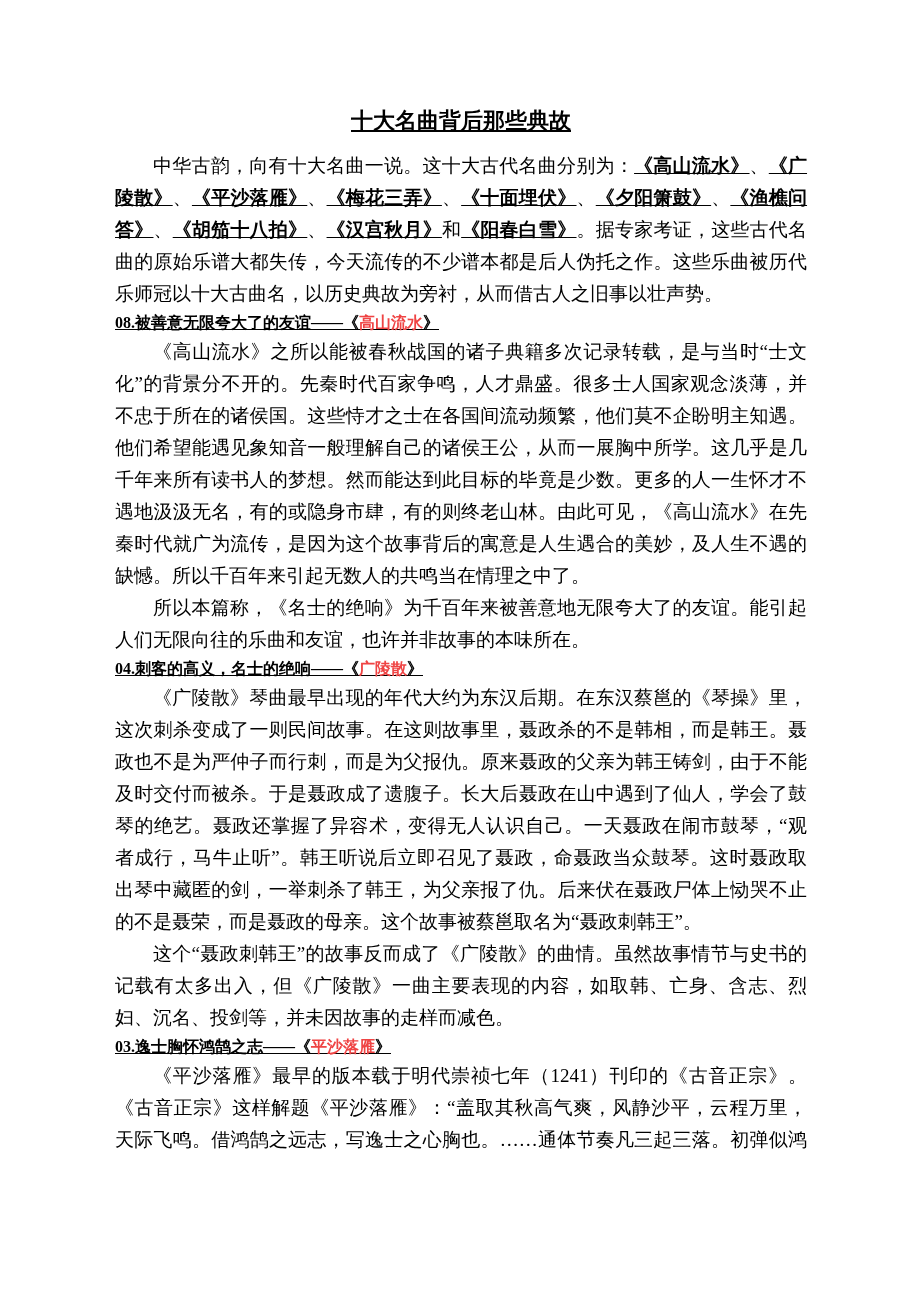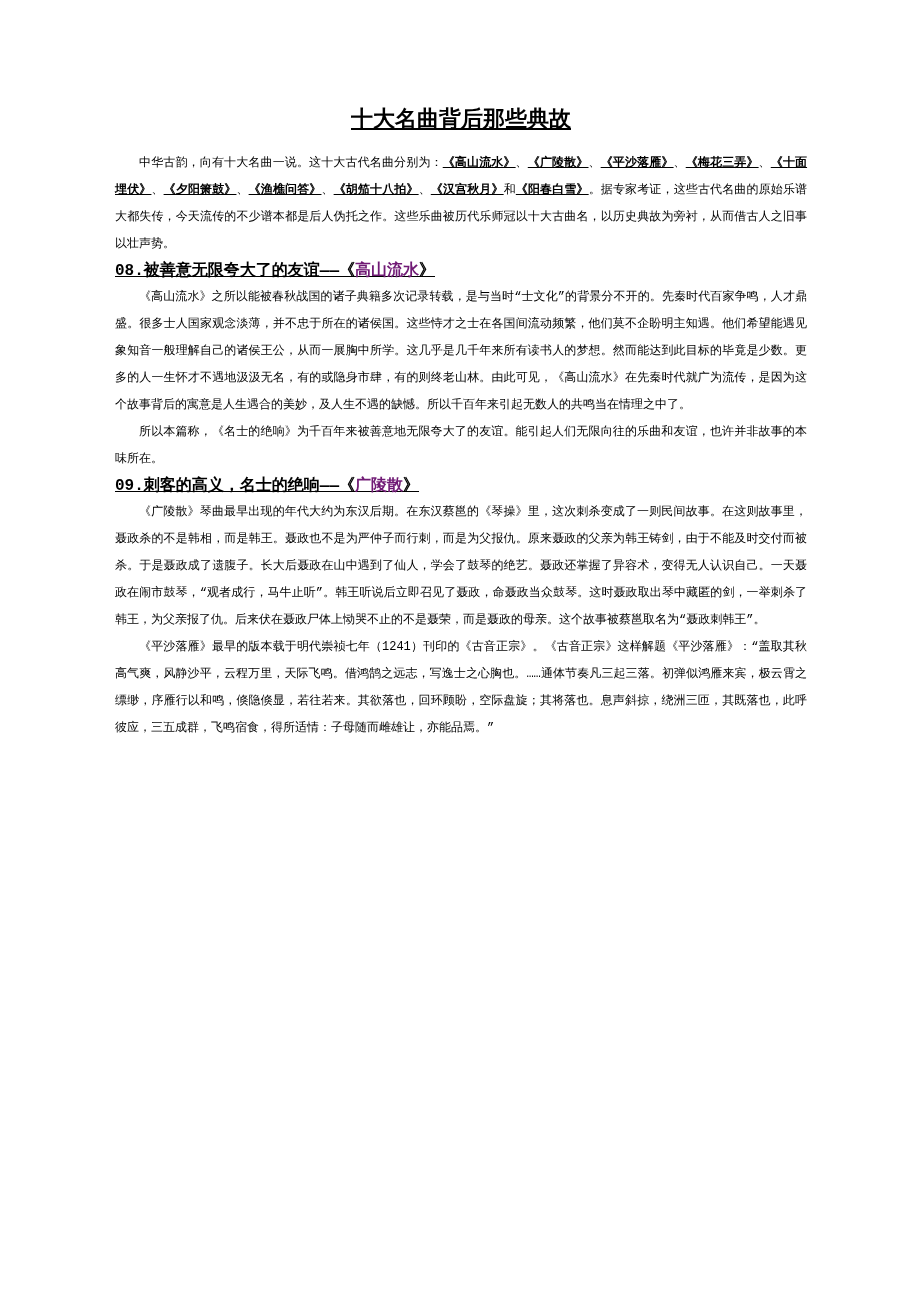--- a/index.html
+++ b/index.html
@@ -7,63 +7,65 @@
     padding: 0;
     background: #ffffff;
   }
   .page {
     position: relative;
     width: 920px;
     height: 1154px;
     box-sizing: border-box;
     background: #ffffff;
     padding: 106px 113px 36px 115px;
-    font-family: Liberation Mono, monospace;
+    font-family: Liberation Serif, serif;
     color: #000000;
     overflow: hidden;
   }
   .doc-title {
     text-align: center;
     font-size: 22px;
     line-height: 30px;
     font-weight: bold;
     text-decoration: underline;
     margin: 0 0 14px 0;
   }
   .body-par {
-    font-size: 12px;
-    line-height: 27px;
+    font-size: 19px;
+    line-height: 32px;
     text-align: justify;
     text-indent: 2em;
     margin: 0;
   }
   .section-heading {
     font-size: 16px;
     line-height: 26px;
     font-weight: bold;
     text-decoration: underline;
     text-indent: 0;
     text-align: left;
     margin: 0;
   }
   .seg-bold { font-weight: bold; }
   .seg-underline { text-decoration: underline; }
-  .seg-red { color: #701a75; }
+  .seg-red { color: #ef4444; }
 </style>
 </head>
 <body>
 
 <div class="page">
 
   <h1 class="doc-title">十大名曲背后那些典故</h1>
 
   <p class="body-par"><span>中华古韵，向有十大名曲一说。这十大古代名曲分别为：</span><span class="seg-bold seg-underline">《高山流水》</span><span>、</span><span class="seg-bold seg-underline">《广陵散》</span><span>、</span><span class="seg-bold seg-underline">《平沙落雁》</span><span>、</span><span class="seg-bold seg-underline">《梅花三弄》</span><span>、</span><span class="seg-bold seg-underline">《十面埋伏》</span><span>、</span><span class="seg-bold seg-underline">《夕阳箫鼓》</span><span>、</span><span class="seg-bold seg-underline">《渔樵问答》</span><span>、</span><span class="seg-bold seg-underline">《胡笳十八拍》</span><span>、</span><span class="seg-bold seg-underline">《汉宫秋月》</span><span>和</span><span class="seg-bold seg-underline">《阳春白雪》</span><span>。据专家考证，这些古代名曲的原始乐谱大都失传，今天流传的不少谱本都是后人伪托之作。这些乐曲被历代乐师冠以十大古曲名，以历史典故为旁衬，从而借古人之旧事以壮声势。</span></p>
 
   <h2 class="section-heading"><span>08.被善意无限夸大了的友谊——《</span><span class="seg-red">高山流水</span><span>》</span></h2>
   <p class="body-par">《高山流水》之所以能被春秋战国的诸子典籍多次记录转载，是与当时“士文化”的背景分不开的。先秦时代百家争鸣，人才鼎盛。很多士人国家观念淡薄，并不忠于所在的诸侯国。这些恃才之士在各国间流动频繁，他们莫不企盼明主知遇。他们希望能遇见象知音一般理解自己的诸侯王公，从而一展胸中所学。这几乎是几千年来所有读书人的梦想。然而能达到此目标的毕竟是少数。更多的人一生怀才不遇地汲汲无名，有的或隐身市肆，有的则终老山林。由此可见，《高山流水》在先秦时代就广为流传，是因为这个故事背后的寓意是人生遇合的美妙，及人生不遇的缺憾。所以千百年来引起无数人的共鸣当在情理之中了。</p>
   <p class="body-par">所以本篇称，《名士的绝响》为千百年来被善意地无限夸大了的友谊。能引起人们无限向往的乐曲和友谊，也许并非故事的本味所在。</p>
 
-  <h2 class="section-heading"><span>09.刺客的高义，名士的绝响——《</span><span class="seg-red">广陵散</span><span>》</span></h2>
+  <h2 class="section-heading"><span>04.刺客的高义，名士的绝响——《</span><span class="seg-red">广陵散</span><span>》</span></h2>
   <p class="body-par">《广陵散》琴曲最早出现的年代大约为东汉后期。在东汉蔡邕的《琴操》里，这次刺杀变成了一则民间故事。在这则故事里，聂政杀的不是韩相，而是韩王。聂政也不是为严仲子而行刺，而是为父报仇。原来聂政的父亲为韩王铸剑，由于不能及时交付而被杀。于是聂政成了遗腹子。长大后聂政在山中遇到了仙人，学会了鼓琴的绝艺。聂政还掌握了异容术，变得无人认识自己。一天聂政在闹市鼓琴，“观者成行，马牛止听”。韩王听说后立即召见了聂政，命聂政当众鼓琴。这时聂政取出琴中藏匿的剑，一举刺杀了韩王，为父亲报了仇。后来伏在聂政尸体上恸哭不止的不是聂荣，而是聂政的母亲。这个故事被蔡邕取名为“聂政刺韩王”。</p>
+  <p class="body-par">这个“聂政刺韩王”的故事反而成了《广陵散》的曲情。虽然故事情节与史书的记载有太多出入，但《广陵散》一曲主要表现的内容，如取韩、亡身、含志、烈妇、沉名、投剑等，并未因故事的走样而减色。</p>
 
+  <h2 class="section-heading"><span>03.逸士胸怀鸿鹄之志——《</span><span class="seg-red">平沙落雁</span><span>》</span></h2>
   <p class="body-par">《平沙落雁》最早的版本载于明代崇祯七年（1241）刊印的《古音正宗》。《古音正宗》这样解题《平沙落雁》：“盖取其秋高气爽，风静沙平，云程万里，天际飞鸣。借鸿鹄之远志，写逸士之心胸也。……通体节奏凡三起三落。初弹似鸿雁来宾，极云霄之缥缈，序雁行以和鸣，倏隐倏显，若往若来。其欲落也，回环顾盼，空际盘旋；其将落也。息声斜掠，绕洲三匝，其既落也，此呼彼应，三五成群，飞鸣宿食，得所适情：子母随而雌雄让，亦能品焉。”</p>
 
 </div>
 
 </body></html>

